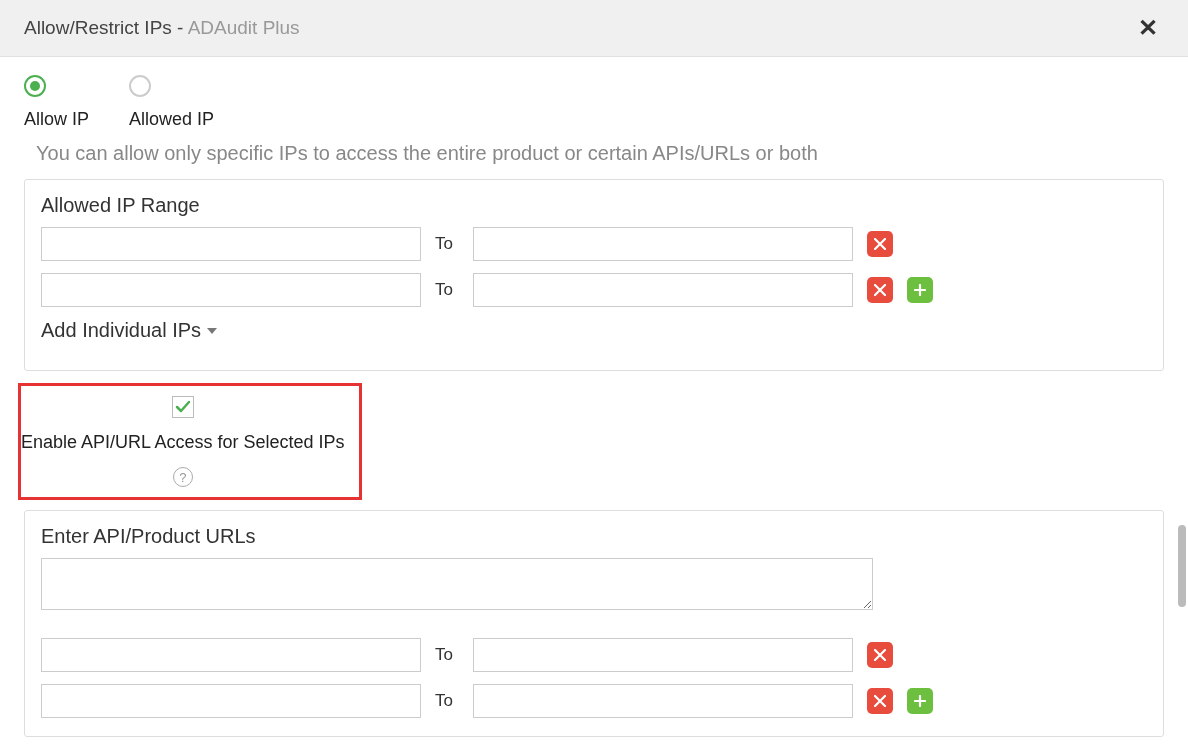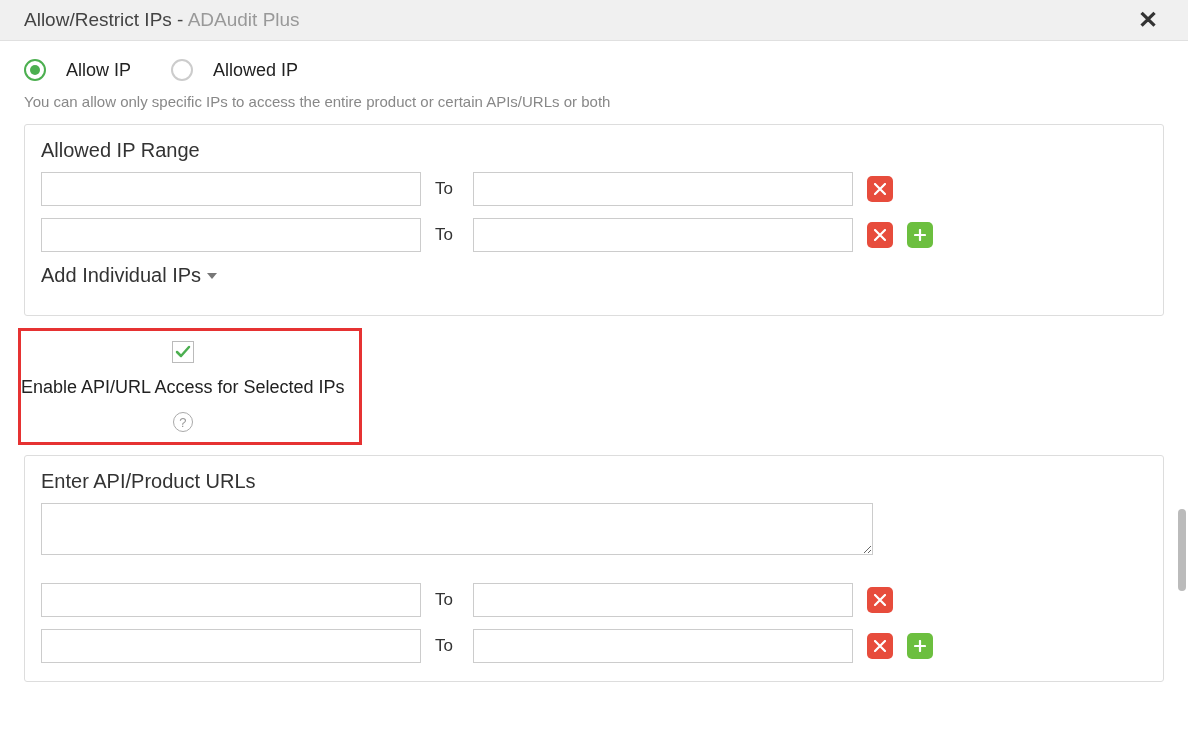--- a/index.html
+++ b/index.html
@@ -6,40 +6,40 @@
 body {
   font-family: -apple-system, BlinkMacSystemFont, "Segoe UI", Arial, sans-serif;
   background: #fff;
   color: #333;
   width: 1188px;
   height: 746px;
   overflow: hidden;
 }
 .header {
   background: #f0f0f0;
-  padding: 6px 24px;
+  padding: 14px 24px;
   display: flex;
   align-items: center;
   justify-content: space-between;
   border-bottom: 1px solid #e0e0e0;
 }
 .header-title { font-size: 19px; font-weight: 400; color: #444; }
 .header-sub { color: #999; font-weight: 400; }
 .close-x { font-size: 24px; color: #333; cursor: pointer; font-weight: bold; padding: 0 6px; }
 .content { padding: 18px 24px 0 24px; height: calc(100% - 55px); overflow-y: auto; position: relative; }
 .radio-row { display: flex; gap: 40px; align-items: center; margin-bottom: 12px; }
-.radio-item { display: flex; align-items: flex-end; gap: 20px; cursor: pointer; }
+.radio-item { display: flex; align-items: flex-start; gap: 12px; cursor: pointer; flex-direction: column; }
 .radio-circle {
   width: 22px; height: 22px; border-radius: 50%;
   border: 2px solid #ccc; display: flex; align-items: center; justify-content: center;
 }
 .radio-circle.selected { border-color: #4caf50; }
 .radio-dot { width: 10px; height: 10px; border-radius: 50%; background: #4caf50; }
 .radio-label { font-size: 18px; color: #222; }
-.help-text { color: #888; font-size: 15px; margin-bottom: 14px; }
+.help-text { color: #888; font-size: 20px; margin-bottom: 14px; margin-left: 12px; }
 .panel {
   border: 1px solid #ddd;
   border-radius: 3px;
   padding: 14px 16px 18px 16px;
   margin-bottom: 12px;
   background: #fff;
 }
 .field-label { font-size: 20px; color: #333; margin-bottom: 10px; display: flex; align-items: center; gap: 6px; }
 .ip-row { display: flex; align-items: center; gap: 14px; margin-bottom: 12px; }
 .ip-input {

